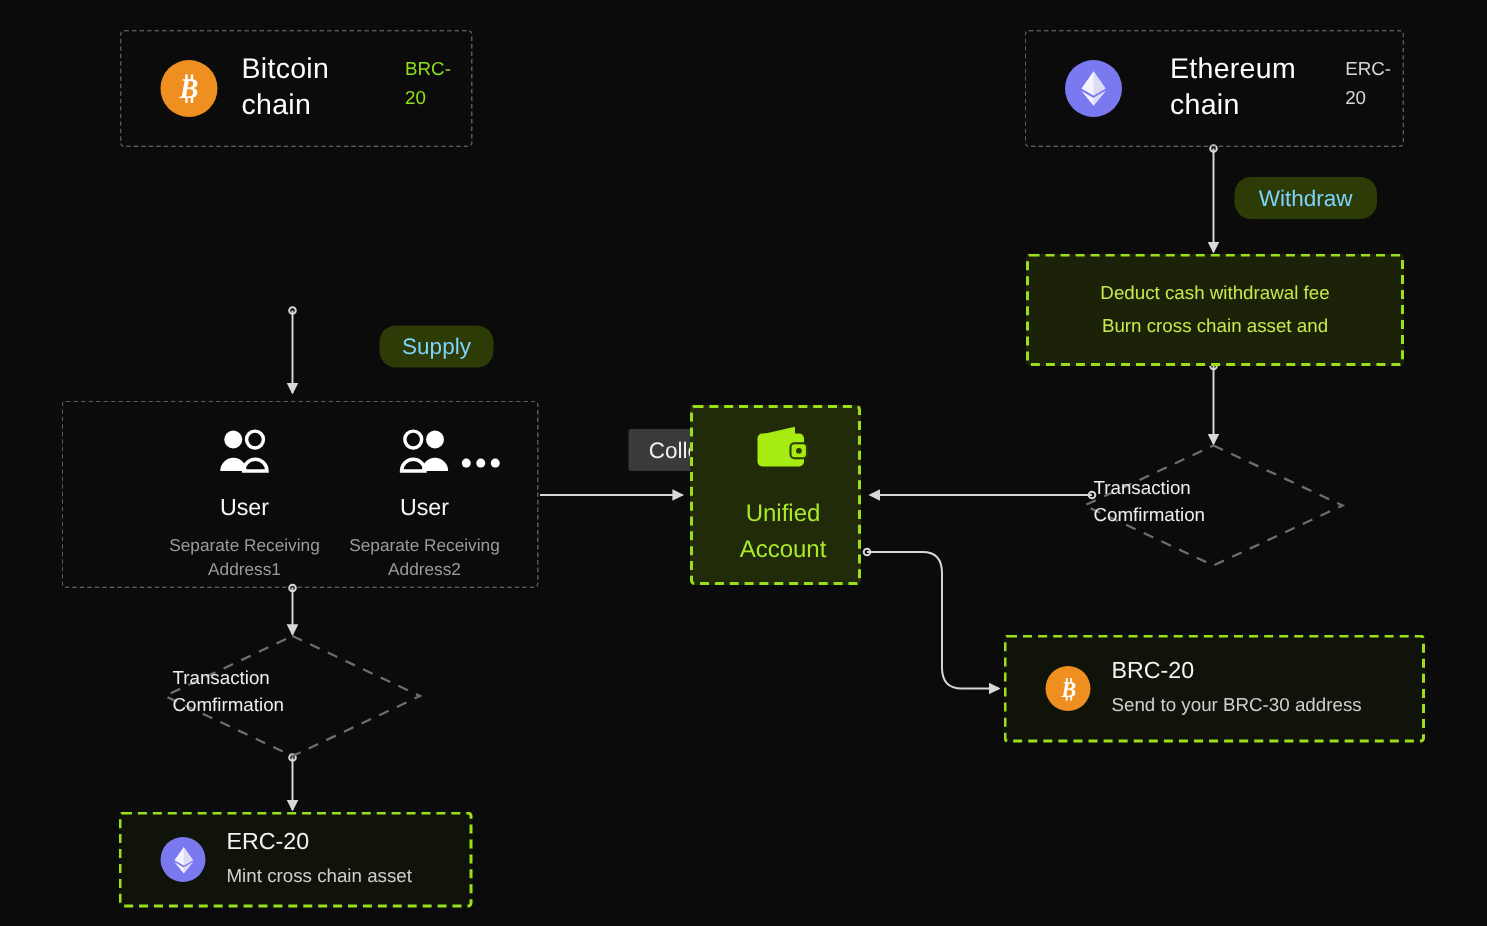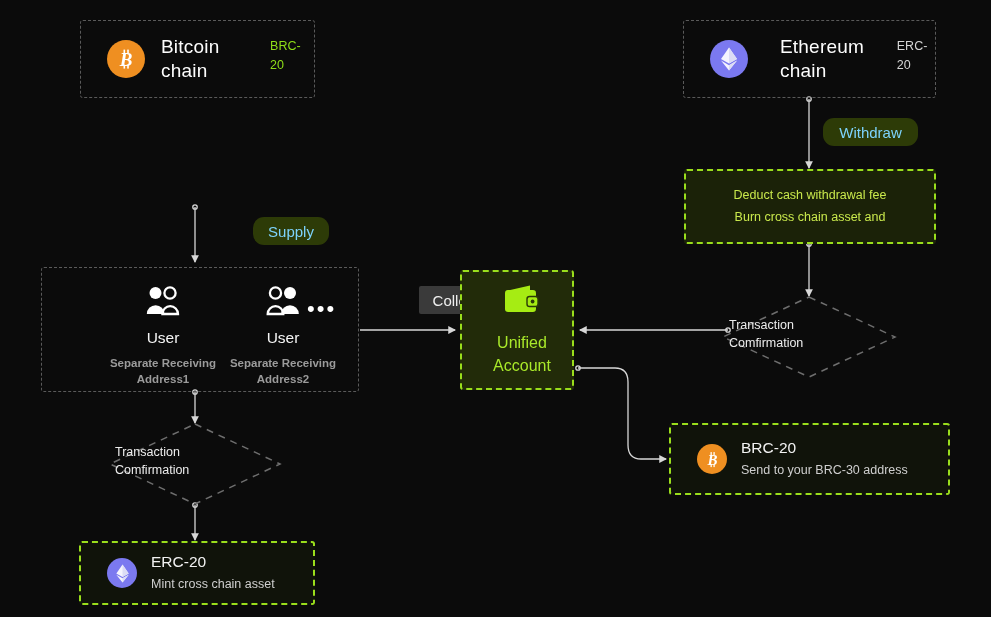--- a/index.html
+++ b/index.html
@@ -61,21 +61,21 @@
   .badge.green{background:#2d3b07;color:#7dd3fc;border-radius:11px;}
   .badge.grey{background:#3a3a3a;color:#f0f0f0;margin-left:48px;}
 
   
   .userslabel{position:absolute;font-size:14px;color:#e9e9e9;text-align:center;width:100%;}
 
   
   .usersbox{border:1.5px dashed #5a5a5a;border-radius:3px;}
   .usercell{position:absolute;text-align:center;}
   .usercell .uname{font-size:15.5px;color:#f5f5f5;margin-top:9px;line-height:1.2;}
-  .usercell .uaddr{font-size:11.5px;color:#9b9b9b;margin-top:7px;line-height:1.45;font-weight:bold;}
+  .usercell .uaddr{font-size:11.5px;color:#9b9b9b;margin-top:7px;line-height:1.45;}
   .dots{position:absolute;color:#ffffff;font-size:22px;letter-spacing:2px;line-height:1;}
 
   
   .unified{
     border:2px dashed #9ade1c;border-radius:3px;background:#222b09;
     display:flex;flex-direction:column;align-items:center;justify-content:center;
   }
   .unified .ulabel{color:#a9e92a;font-size:16px;text-align:center;line-height:1.45;margin-top:12px;}
 
   

